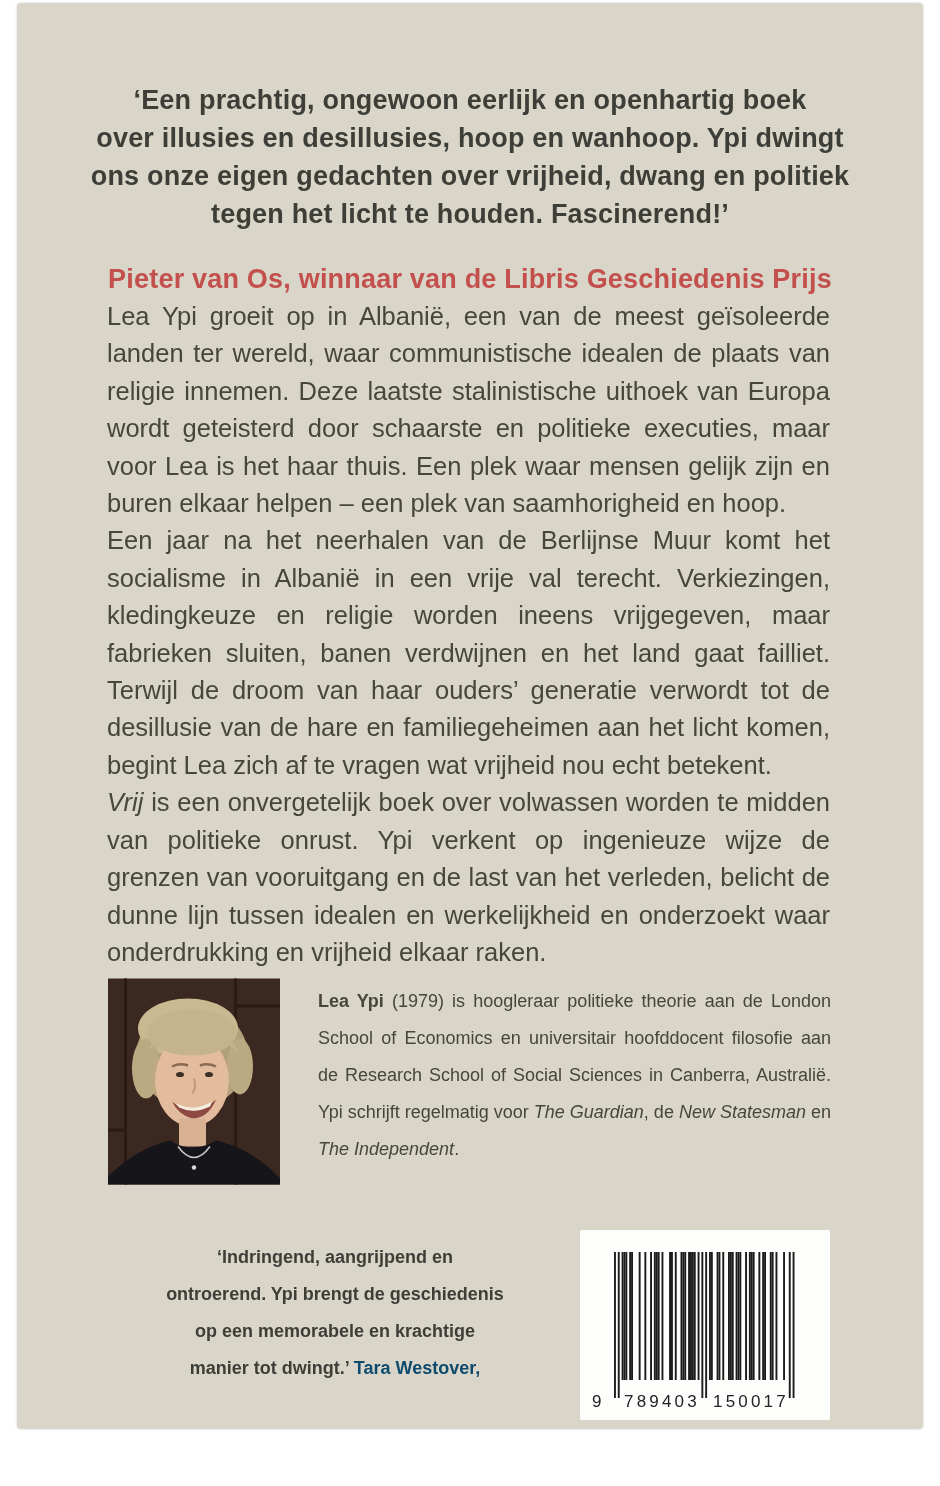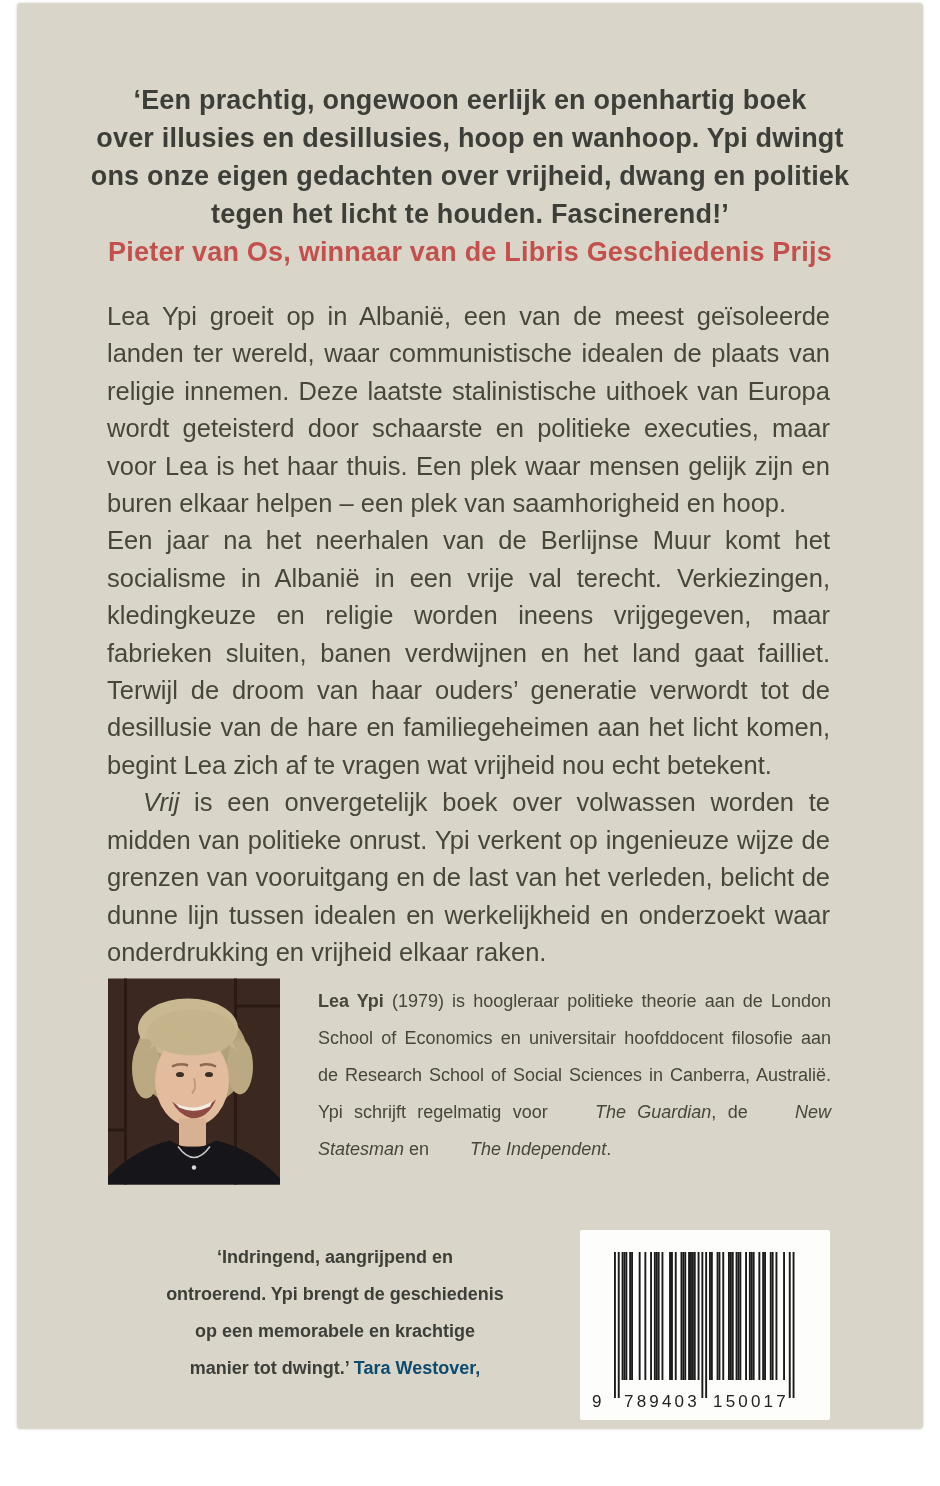--- a/index.html
+++ b/index.html
@@ -14,21 +14,21 @@
     border-radius:4px;
     box-shadow:0 0 3px rgba(0,0,0,.18);
     overflow:hidden;
   }
   .top-quote {
     position:absolute; top:78px; left:53px; width:800px;
     text-align:center; font-weight:bold;
     font-size:27px; line-height:38px; color:#3d3e38;
     letter-spacing:0.2px;
   }
-  .top-quote .attribution { color:#c4504d; }
+  .top-quote .attribution { color:#c4504d;margin-top:27px; }
   .synopsis {
     position:absolute; top:295px; left:90px; width:723px;
     font-size:25.5px; line-height:37.4px; color:#474639;
     text-align:justify;
   }
   .synopsis p { margin:0; }
   .photo {
     position:absolute; top:975px; left:91px; width:172px; height:207px;
   }
   .photo svg { display:block; width:100%; height:100%; }
@@ -44,21 +44,21 @@
   }
   .red { color:#0c4a6e; }
   .barcode {
     position:absolute; left:563px; top:1227px; width:250px; height:190px;
   }
   .barcode svg { display:block; width:100%; height:100%; }
   .website {
     position:absolute; left:563px; top:1430px; width:250px;
     font-size:24px; color:#3e3d37; letter-spacing:0.5px;
   }
-  i { font-style:italic;margin-left:36px; }
+  i { font-style:italic; }
 </style>
 </head>
 <body>
 
 <div class="cover">
 
   <div class="top-quote">
     <div>‘Een prachtig, ongewoon eerlijk en openhartig boek</div>
     <div>over illusies en desillusies, hoop en wanhoop. Ypi dwingt</div>
     <div>ons onze eigen gedachten over vrijheid, dwang en politiek</div>

